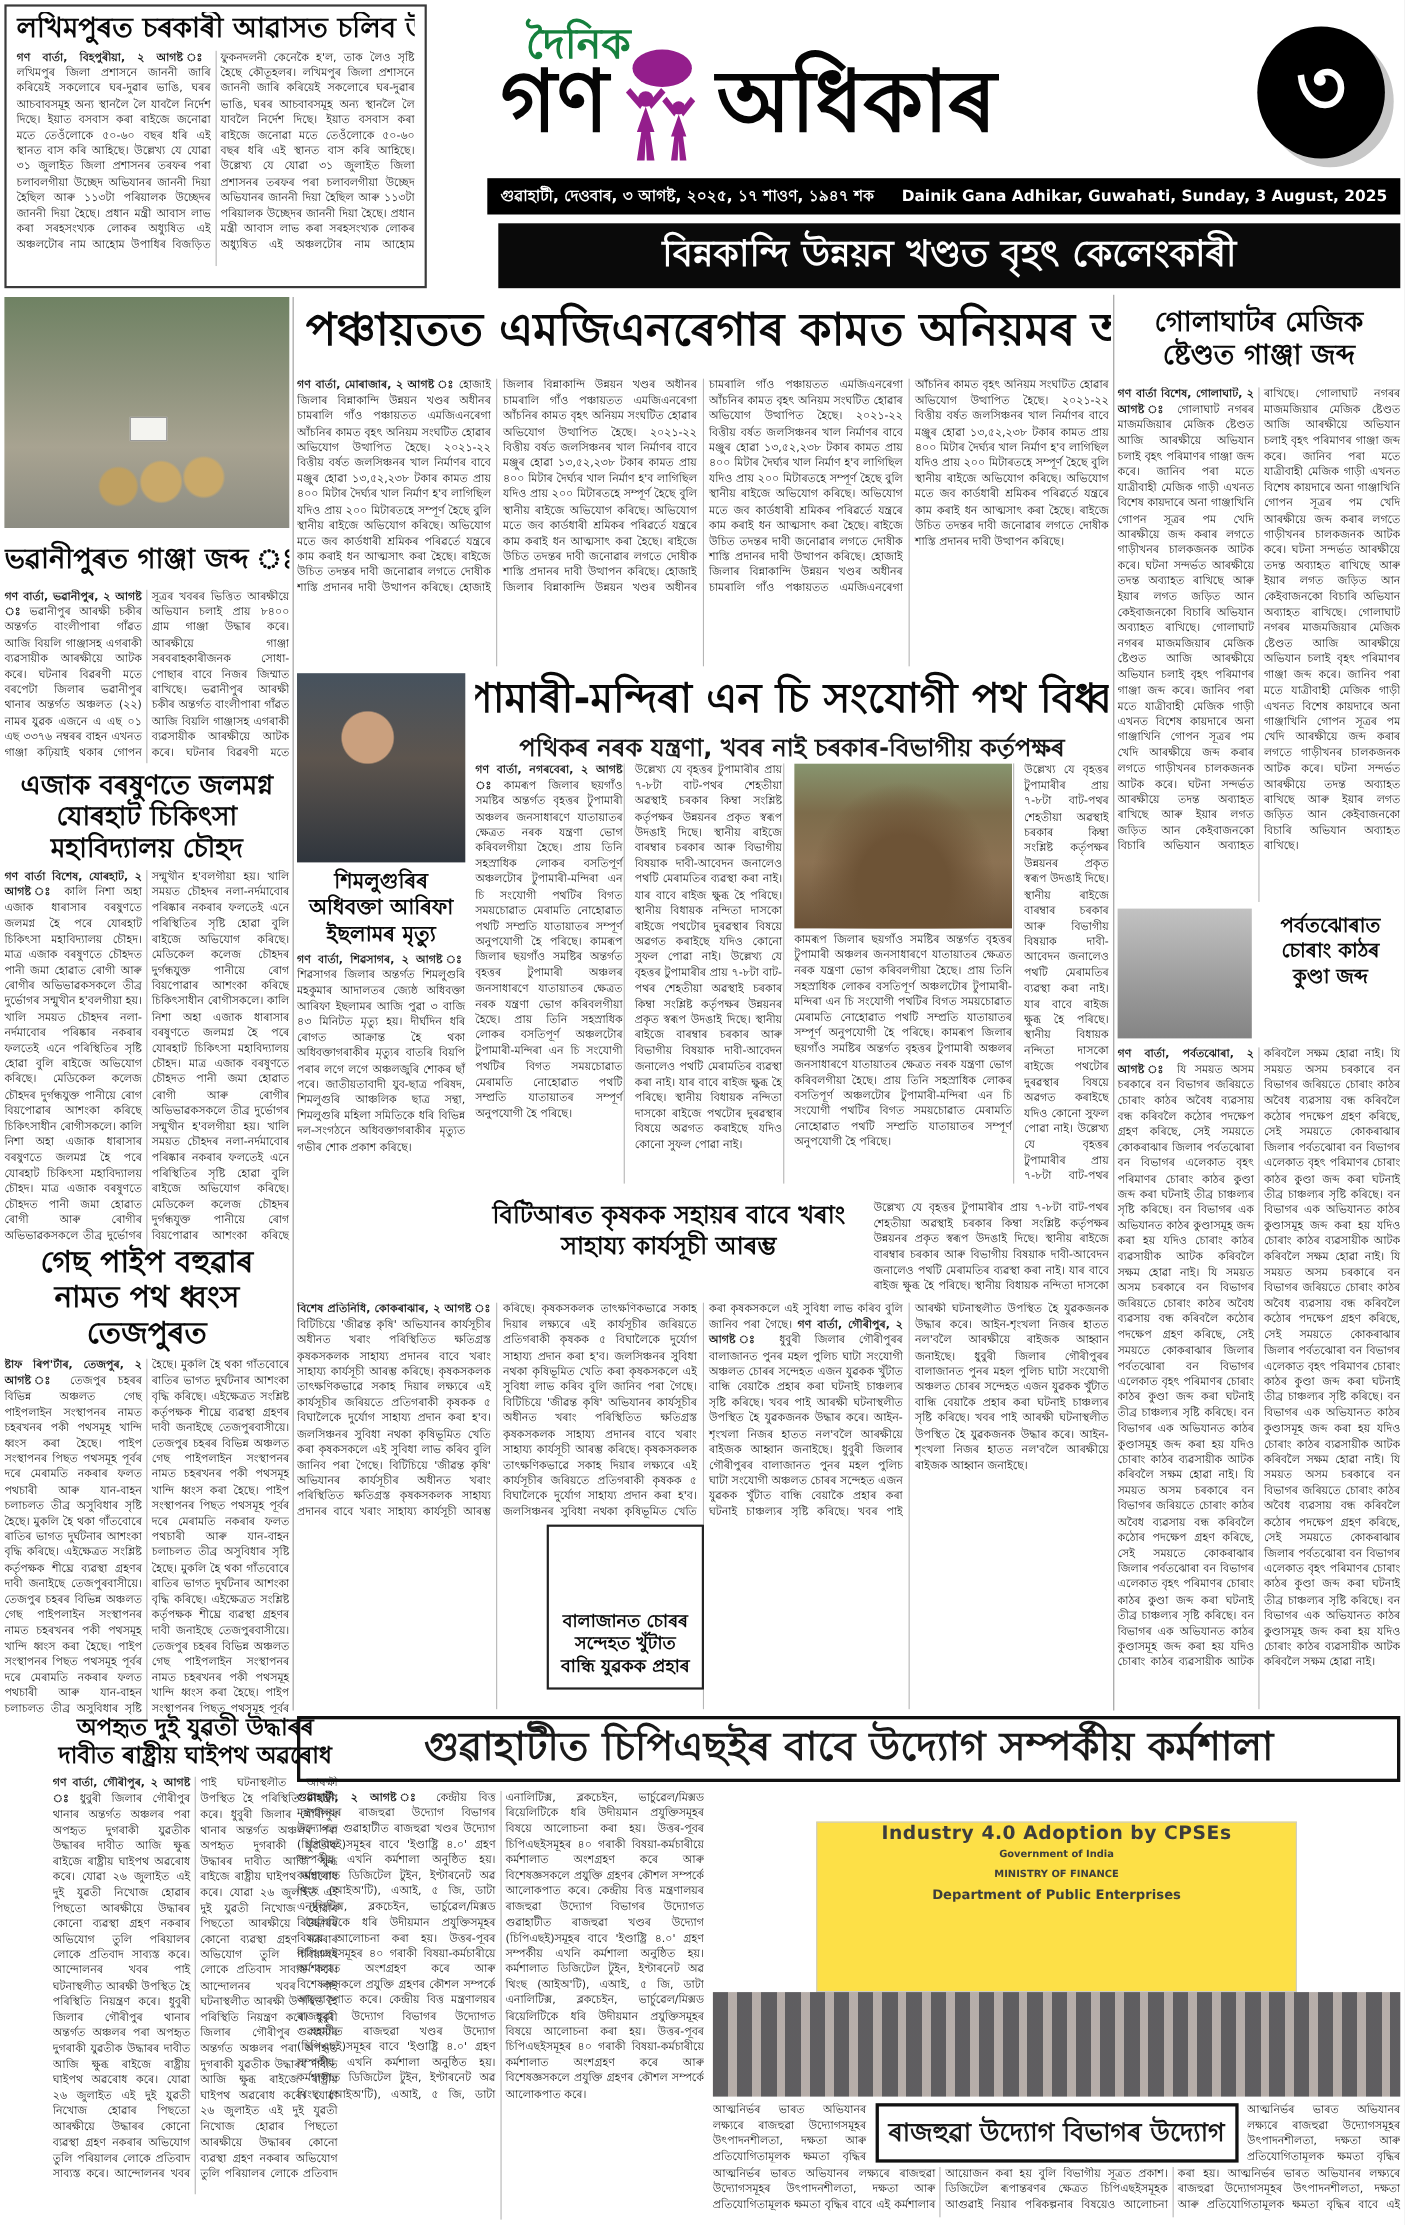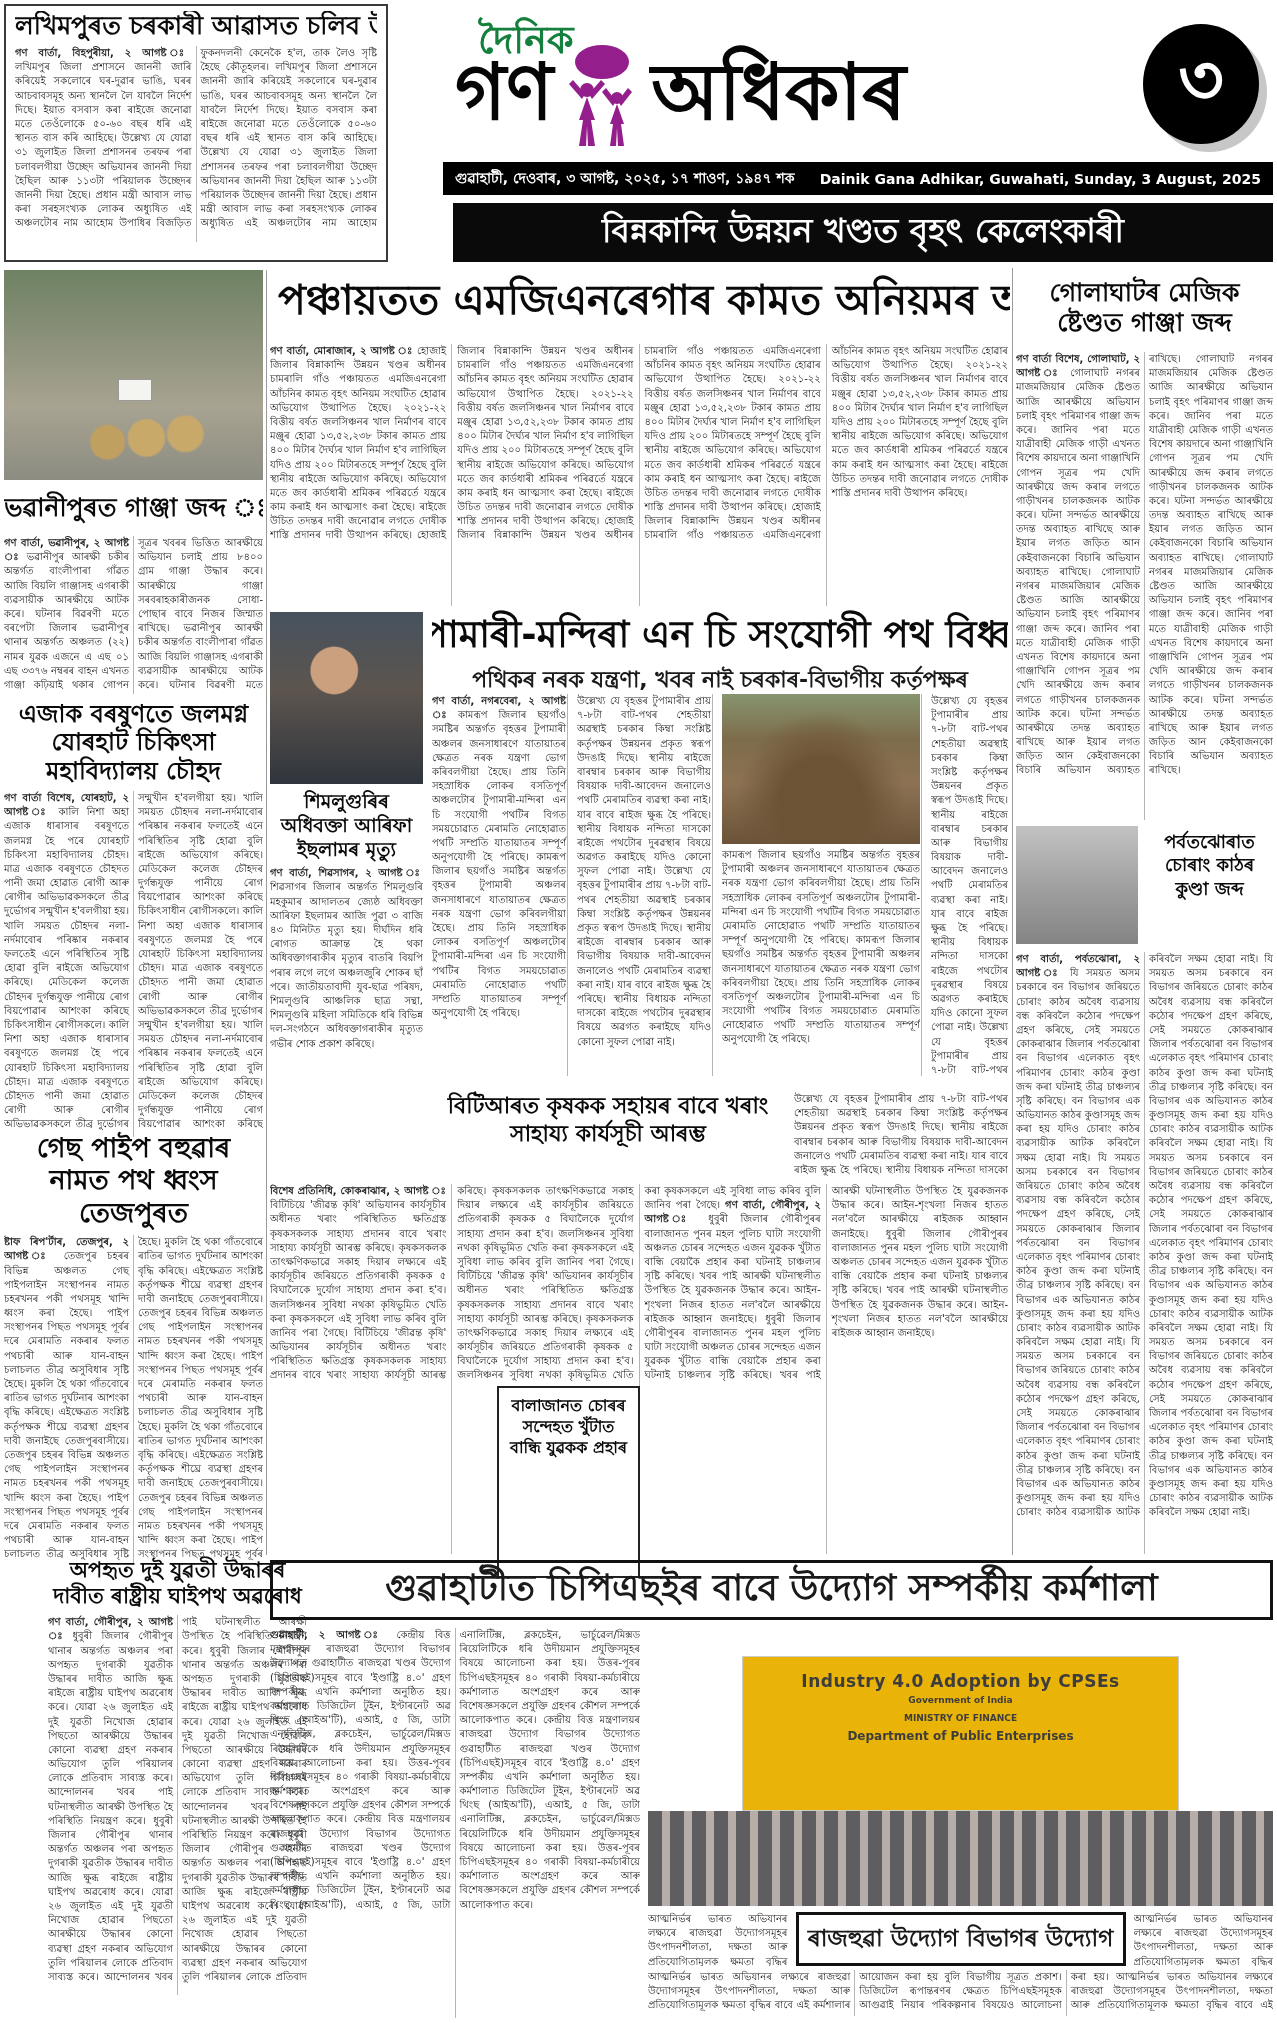--- a/index.html
+++ b/index.html
@@ -82,43 +82,43 @@
   #tupamari-row .tcol { border-right:1px solid #b5b5b5; padding-right:1px; }
   #photo-road { width:100%; height:150px; margin-bottom:4px;
     background:
       radial-gradient(ellipse at 50% 75%, #6d5336 30%, transparent 60%),
       linear-gradient(180deg,#87956f 0%, #7d6c4b 30%, #8c7253 60%, #6b5339 100%); }
 
   #btr-row { left:432px; top:1092px; width:576px; height:84px; display:flex; gap:10px; }
   #btr-title { width:352px; font-size:22px; line-height:1.25; }
   #btr-side { flex:1; }
   #center-bottom { left:270px; top:1184px; width:738px; height:370px; }
-  #balajan-box { left:497px; top:1386px; width:143px; height:192px; background:#fff;
-    border:2px solid #222; padding:8px 6px; display:flex; align-items:flex-start; justify-content:center; }
+  #balajan-box { left:497px; top:1386px; width:143px; height:150px; background:#fff;
+    border:2px solid #222; padding:8px 6px; display:flex; align-items:flex-end; justify-content:center; }
   #balajan-box .headline { font-size:16px; line-height:1.3; }
 
   
   #golaghat-title { left:1016px; top:278px; width:257px; font-size:25px; line-height:1.2; }
   #golaghat-body { left:1016px; top:352px; width:257px; height:468px; }
   #photo-rail { left:1016px; top:826px; width:122px; height:118px;
     background:linear-gradient(180deg,#c2c2c2 0%, #9b9b9b 60%, #848484 100%); }
   #parbat-title { left:1146px; top:830px; width:127px; font-size:18px; line-height:1.3; }
   #parbat-body { left:1016px; top:952px; width:257px; height:602px; }
 
   
   #cpse-box { left:270px; top:1560px; width:1003px; height:60px; border:3px solid #111;
     display:flex; align-items:center; justify-content:center; font-size:36px; font-weight:800;
     overflow:hidden; white-space:nowrap; }
   #cpse-left { left:270px; top:1628px; width:370px; height:390px; }
   #photo-industry { left:648px; top:1628px; width:625px; height:278px;
     background:
       linear-gradient(0deg,#2e2username 0%, transparent 0%),
       linear-gradient(180deg,#483a2e 0%, #6b5845 28%, #8a7258 62%, #3b2f26 100%); }
   #industry-screen { position:absolute; left:15%; top:10%; width:70%; height:56%;
-    background:#eab308; border:1px solid #ccc; text-align:center; padding-top:14px; color:#3d3d3d; }
+    background:#fde047; border:1px solid #ccc; text-align:center; color:#3d3d3d; }
   #industry-screen .l1 { font-size:17px; font-weight:800; letter-spacing:.5px; }
   #industry-screen .l2 { font-size:9px; margin-top:4px; font-weight:600; }
   #industry-screen .l3 { font-size:9px; font-weight:800; margin-top:8px; }
   #industry-screen .l4 { font-size:12px; font-weight:800; margin-top:6px; }
   #industry-people { position:absolute; left:0; bottom:0; width:100%; height:34%;
     background:
       repeating-linear-gradient(90deg, rgba(20,18,22,.85) 0 14px, rgba(90,70,60,.55) 14px 22px);
     opacity:.8; }
   #bottom-band { left:648px; top:1912px; width:625px; height:106px; }
   #bottom-band-row { display:flex; gap:8px; height:54px; }

